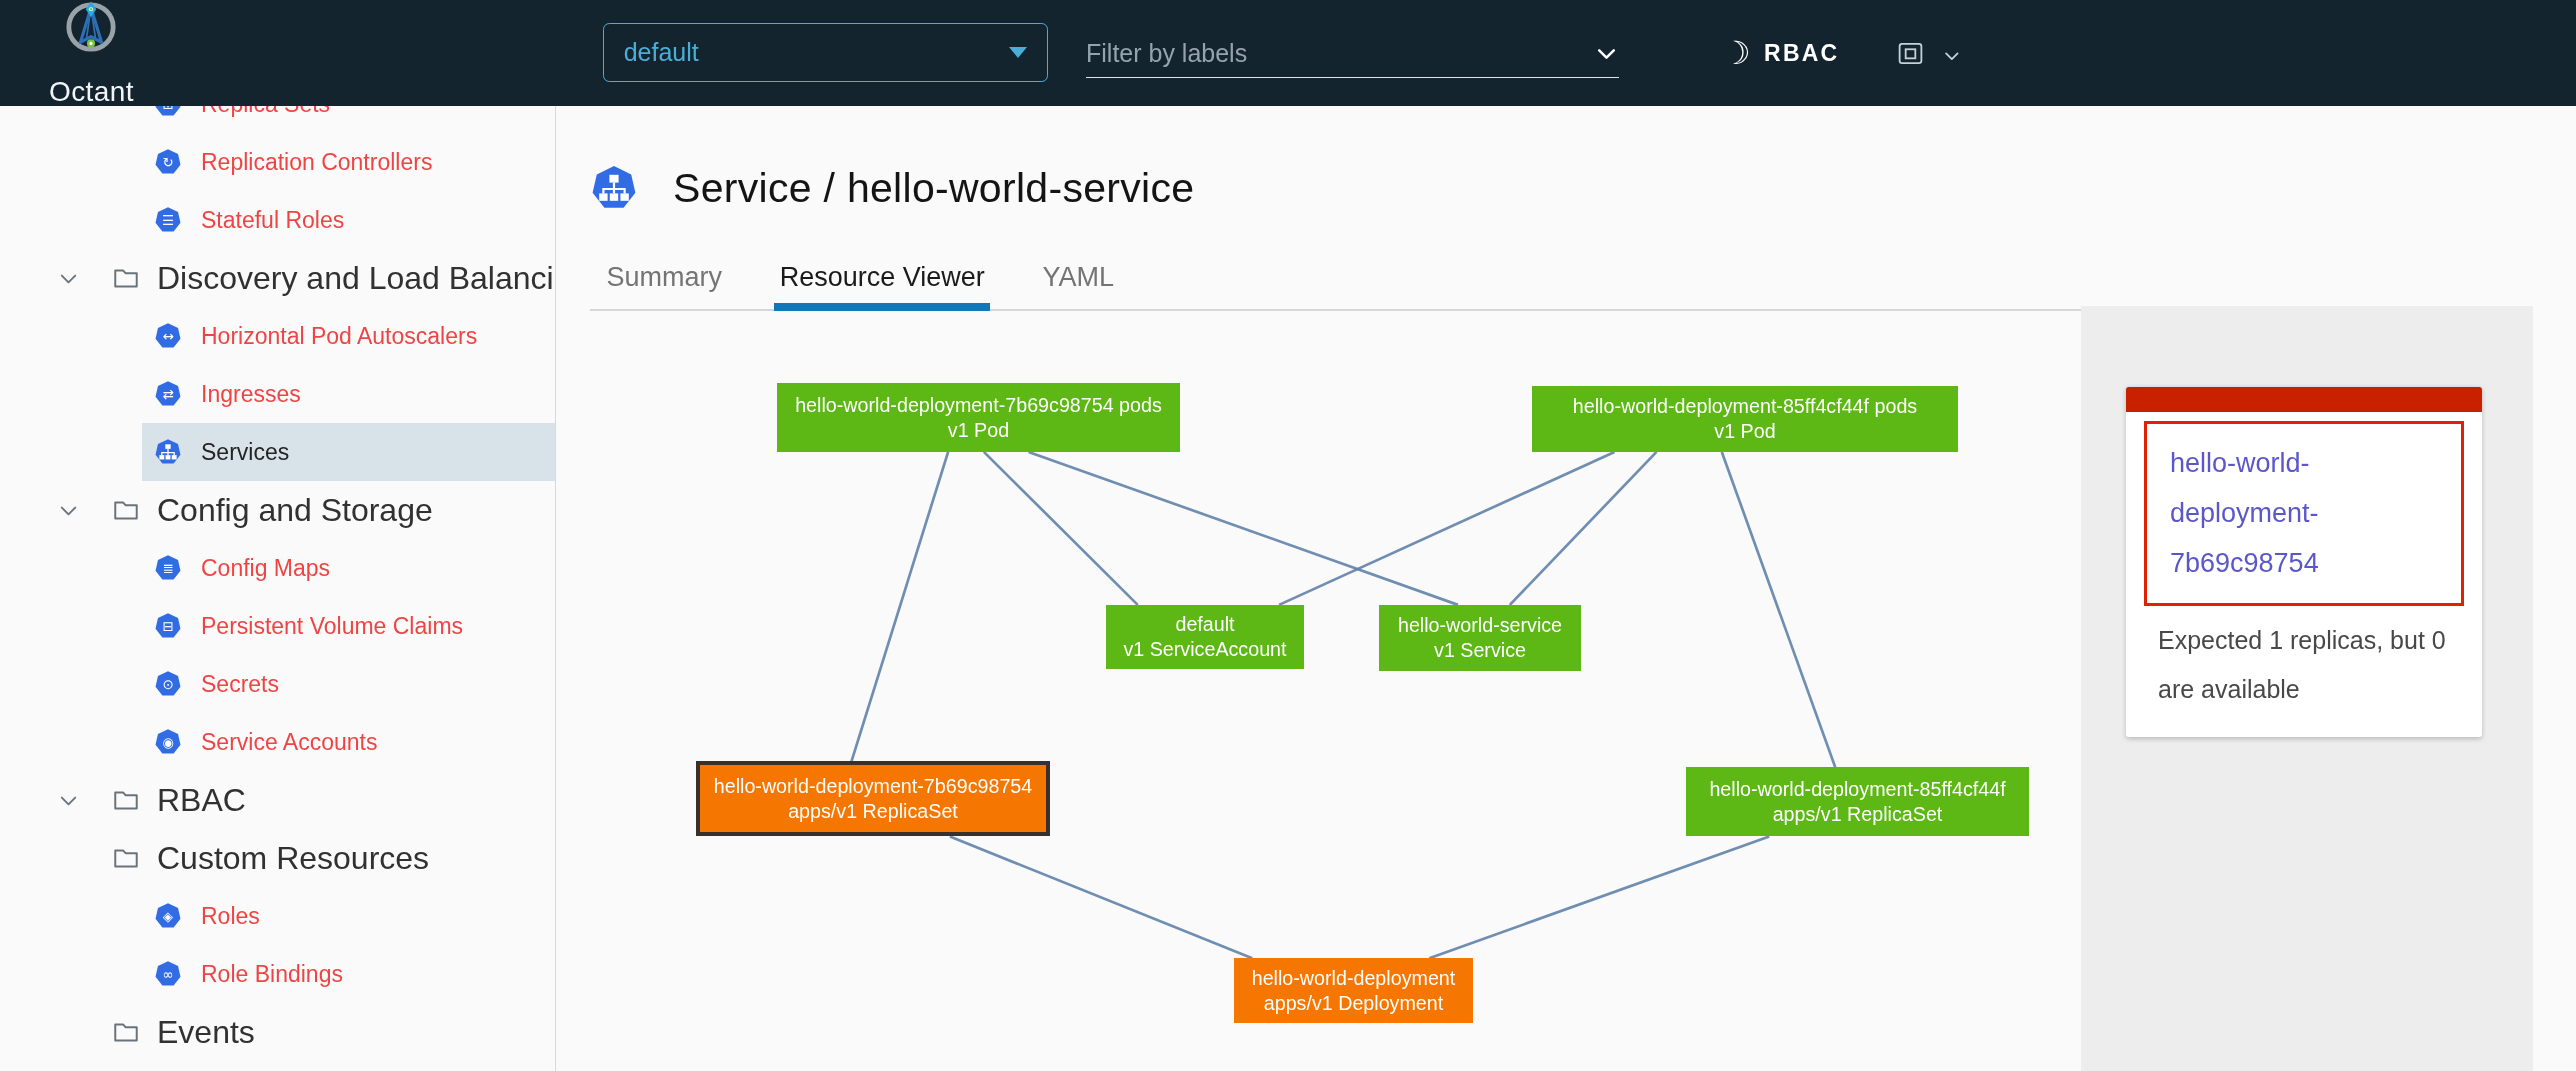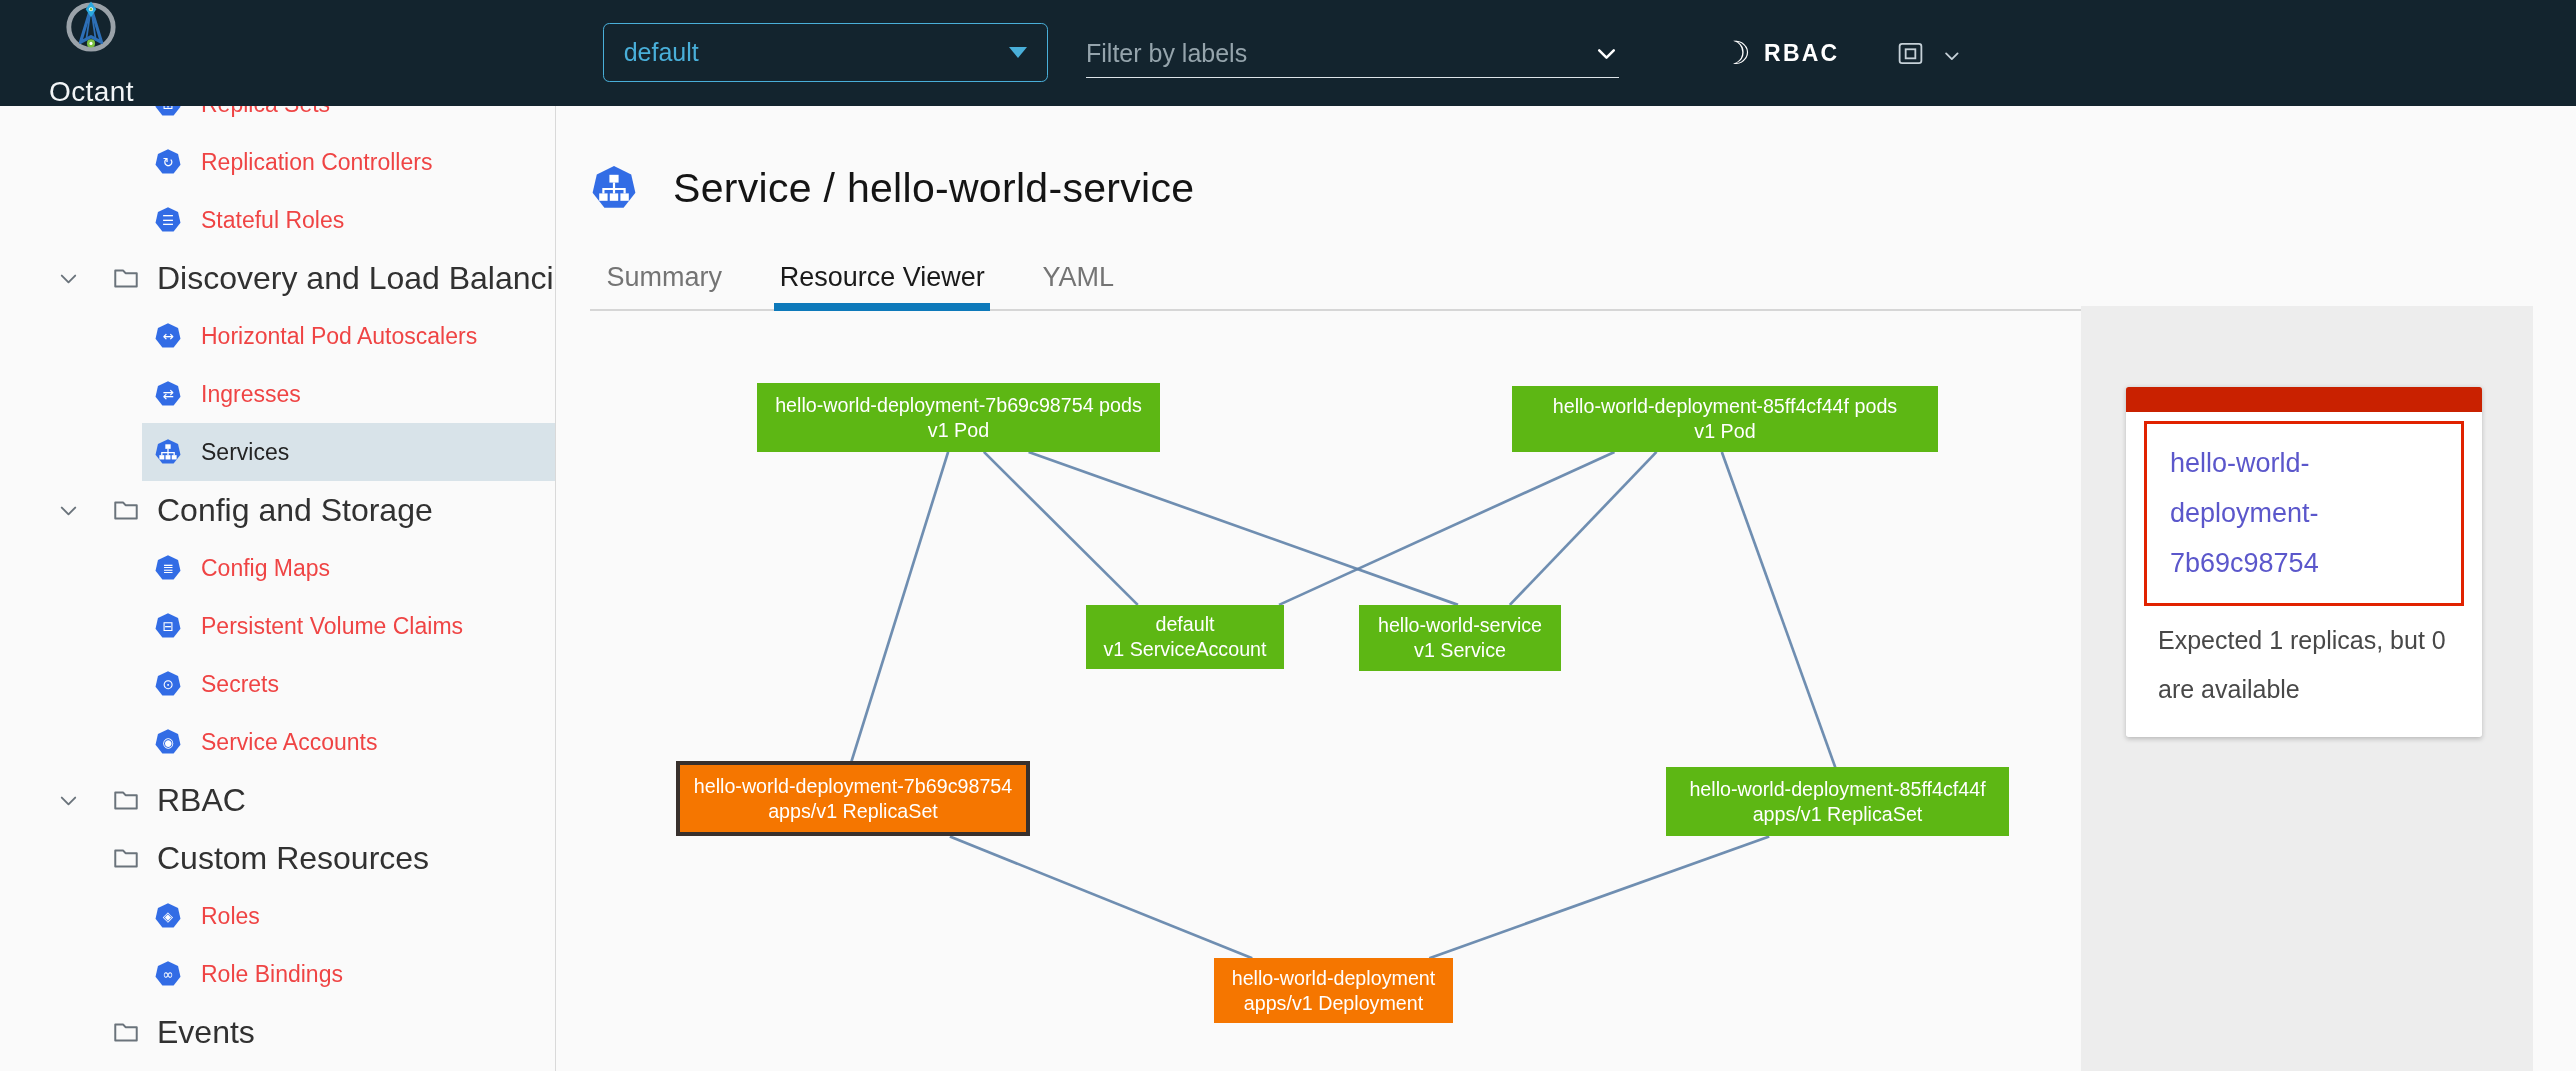--- a/index.html
+++ b/index.html
@@ -46,21 +46,21 @@
   .page-title h1{margin:0;font-size:41px;font-weight:400;color:#141414;letter-spacing:0.3px;white-space:nowrap;}
   .tabs{position:absolute;left:601px;top:262px;display:flex;z-index:6;}
   .tab{font-size:27px;color:#747474;padding:0 5.4px 9.8px;margin-right:47px;border-bottom:8px solid transparent;cursor:pointer;white-space:nowrap;}
   .tab.active{color:#1a1a1a;border-bottom-color:var(--tabline,#0d79ba);}
   .tabs-divider{position:absolute;left:590px;right:43px;top:309px;height:1.8px;background:#d6d6d6;z-index:4;}
 
   
   .edges{position:absolute;left:0;top:0;width:2576px;height:1072px;z-index:1;pointer-events:none;}
   .graph-layer{position:absolute;inset:0;z-index:2;}
   .node{position:absolute;box-sizing:border-box;display:flex;flex-direction:column;align-items:center;justify-content:center;
-        color:#fff;text-align:center;cursor:pointer;}
+        color:#fff;text-align:center;cursor:pointer;margin-left:20px;}
   .node .l1,.node .l2{font-size:19.7px;line-height:24.6px;white-space:nowrap;}
 
   
   .panel{position:absolute;left:2081px;top:306px;width:452px;bottom:0;background:#ededed;z-index:12;}
   .card{position:absolute;left:45px;top:81px;width:356px;background:#fff;border-radius:2.7px;
         box-shadow:0 1.8px 5.4px rgba(0,0,0,0.22);}
   .card-bar{height:25px;background:var(--dangerdark,#c92100);border-radius:2.7px 2.7px 0 0;}
   .link-box{margin:9px 18px 0;border:3.6px solid var(--danger,#e12200);padding:14.3px 30px 14.3px 23px;}
   .link-box a{font-size:27px;line-height:50px;color:var(--link,#5b57cb);text-decoration:none;display:block;
         overflow-wrap:break-word;}

